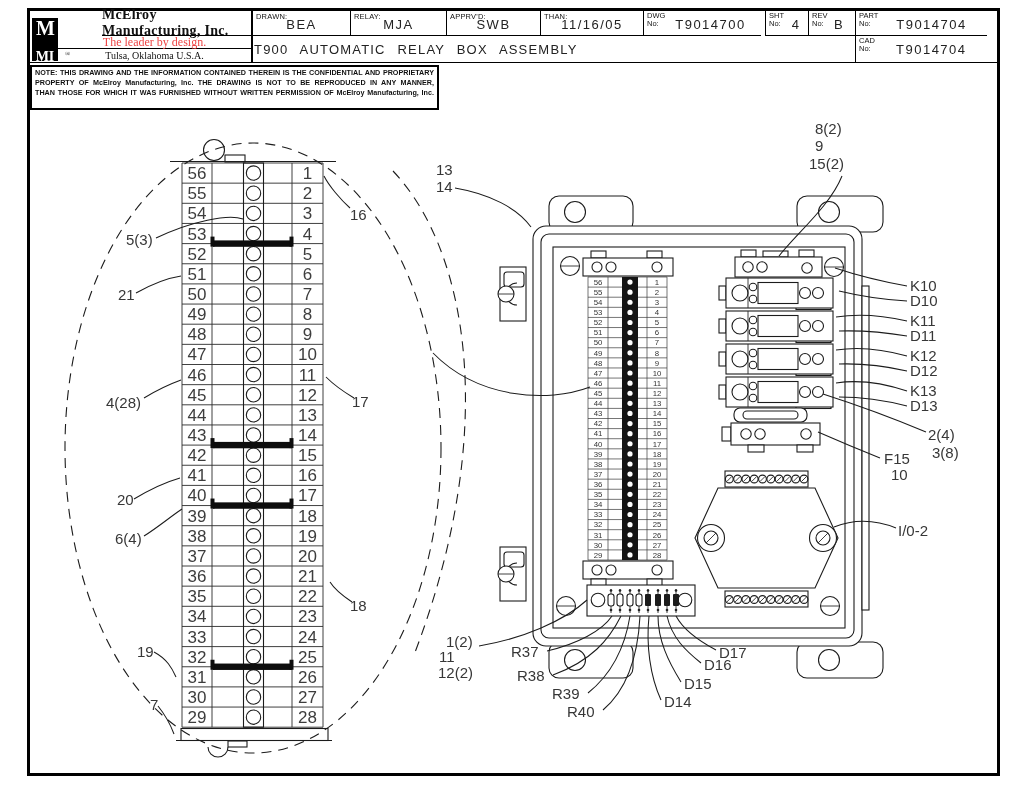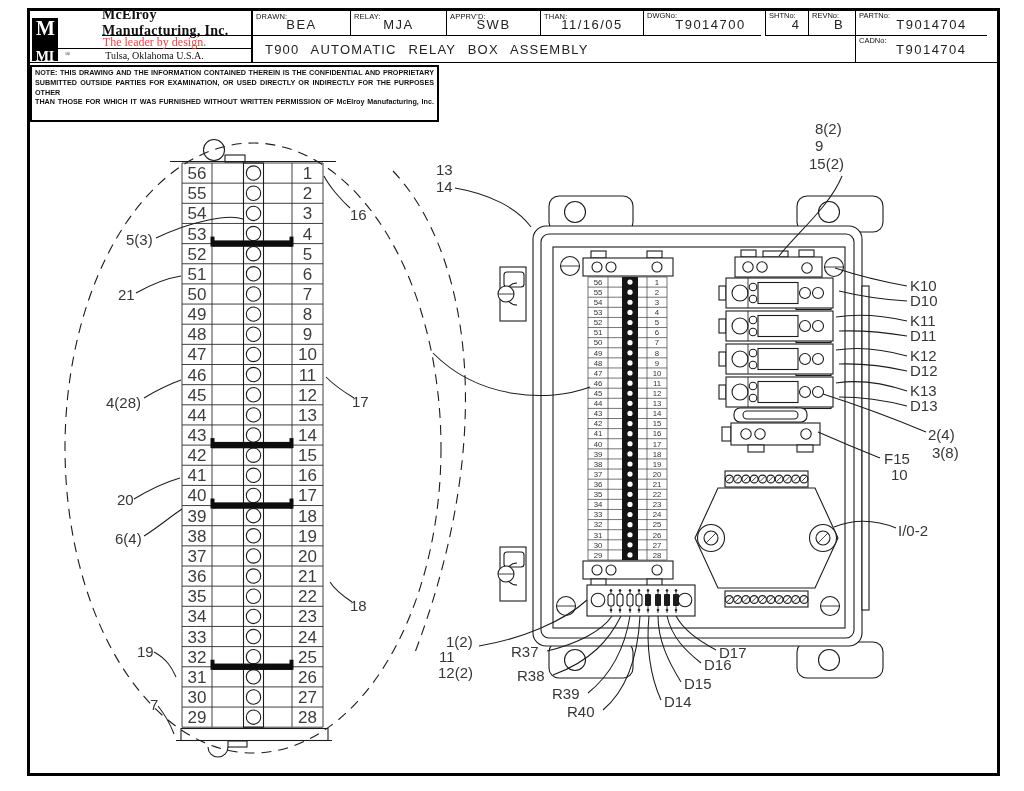--- a/index.html
+++ b/index.html
@@ -21,26 +21,26 @@
         display:flex;align-items:center;justify-content:center;box-sizing:border-box;
         font-family:"Liberation Serif",serif;font-size:12px;color:#ef4444;}
   .co3{position:absolute;left:28px;right:0;top:38px;height:13px;display:flex;align-items:center;justify-content:center;
         font-family:"Liberation Serif",serif;font-size:10px;color:#111;}
   .reg{position:absolute;left:7px;top:1px;font-size:7px;}
   .cell{position:absolute;top:0;height:25px;box-sizing:border-box;border-left:1px solid #000;border-bottom:1px solid #000;
         display:flex;align-items:center;justify-content:center;padding-top:3px;}
   .cell2{position:absolute;top:25px;height:26px;box-sizing:border-box;border-left:1px solid #000;
         display:flex;align-items:center;}
   .flabel{position:absolute;top:1px;left:3px;font-size:7.5px;color:#111;letter-spacing:.2px;}
-  .flabel2{position:absolute;top:1px;left:3px;font-size:7.5px;line-height:8px;color:#111;display:flex;}
+  .flabel2{position:absolute;top:1px;left:3px;font-size:7.5px;line-height:8px;color:#111;display:flex;flex-direction:column;}
   .fvalue{font-size:13px;letter-spacing:1.5px;color:#222;}
-  .dtitle{font-size:13px;letter-spacing:1.2px;word-spacing:7px;color:#222;padding-left:12px;}
+  .dtitle{font-size:13px;letter-spacing:1.2px;word-spacing:7px;color:#222;padding-left:1px;}
   .hdr-bottom{position:absolute;left:30px;top:62px;width:967px;height:0;border-top:1px solid #000;}
   
-  .note{position:absolute;left:30px;top:65px;width:409px;height:57px;border:2px solid #000;
+  .note{position:absolute;left:30px;top:65px;width:409px;height:45px;border:2px solid #000;
         box-sizing:border-box;padding:1px 3px;}
   .note div{font-size:7.2px;font-weight:bold;line-height:9.8px;color:#111;
         text-align:justify;text-align-last:justify;white-space:normal;}
   
   svg.drawing{position:absolute;left:0;top:0;}
   svg text{font-family:"Liberation Sans","DejaVu Sans",sans-serif;}
   .ln{stroke:#1c1c1c;stroke-width:1.1;fill:none;}
   .cell-s{stroke:#1c1c1c;stroke-width:1.1;fill:#fff;}
   .thin{stroke:#2a2a2a;stroke-width:0.9;fill:none;}
   .hair{stroke:#3a3a3a;stroke-width:0.7;fill:none;}
@@ -694,16 +694,16 @@
           <span>CAD</span>
           <span>No:</span>
         </span>
       <span class="fvalue" style="padding-left:40px">T9014704</span>
     </div>
   </div>
   <div class="hdr-bottom"></div>
 
   <div class="note">
     <div>NOTE: THIS DRAWING AND THE INFORMATION CONTAINED THEREIN IS THE CONFIDENTIAL AND PROPRIETARY</div>
-    <div>SUBMITTED OUTSIDE PARTIES FOR EXAMINATION, OR USED DIRECTLY OR INDIRECTLY FOR THE PURPOSES OTHER</div>
+    <div>PROPERTY OF McElroy Manufacturing, Inc. THE DRAWING IS NOT TO BE REPRODUCED IN ANY MANNER,</div>
     <div>THAN THOSE FOR WHICH IT WAS FURNISHED WITHOUT WRITTEN PERMISSION OF McElroy Manufacturing, Inc.</div>
   </div>
 </div>
 
 </body></html>

